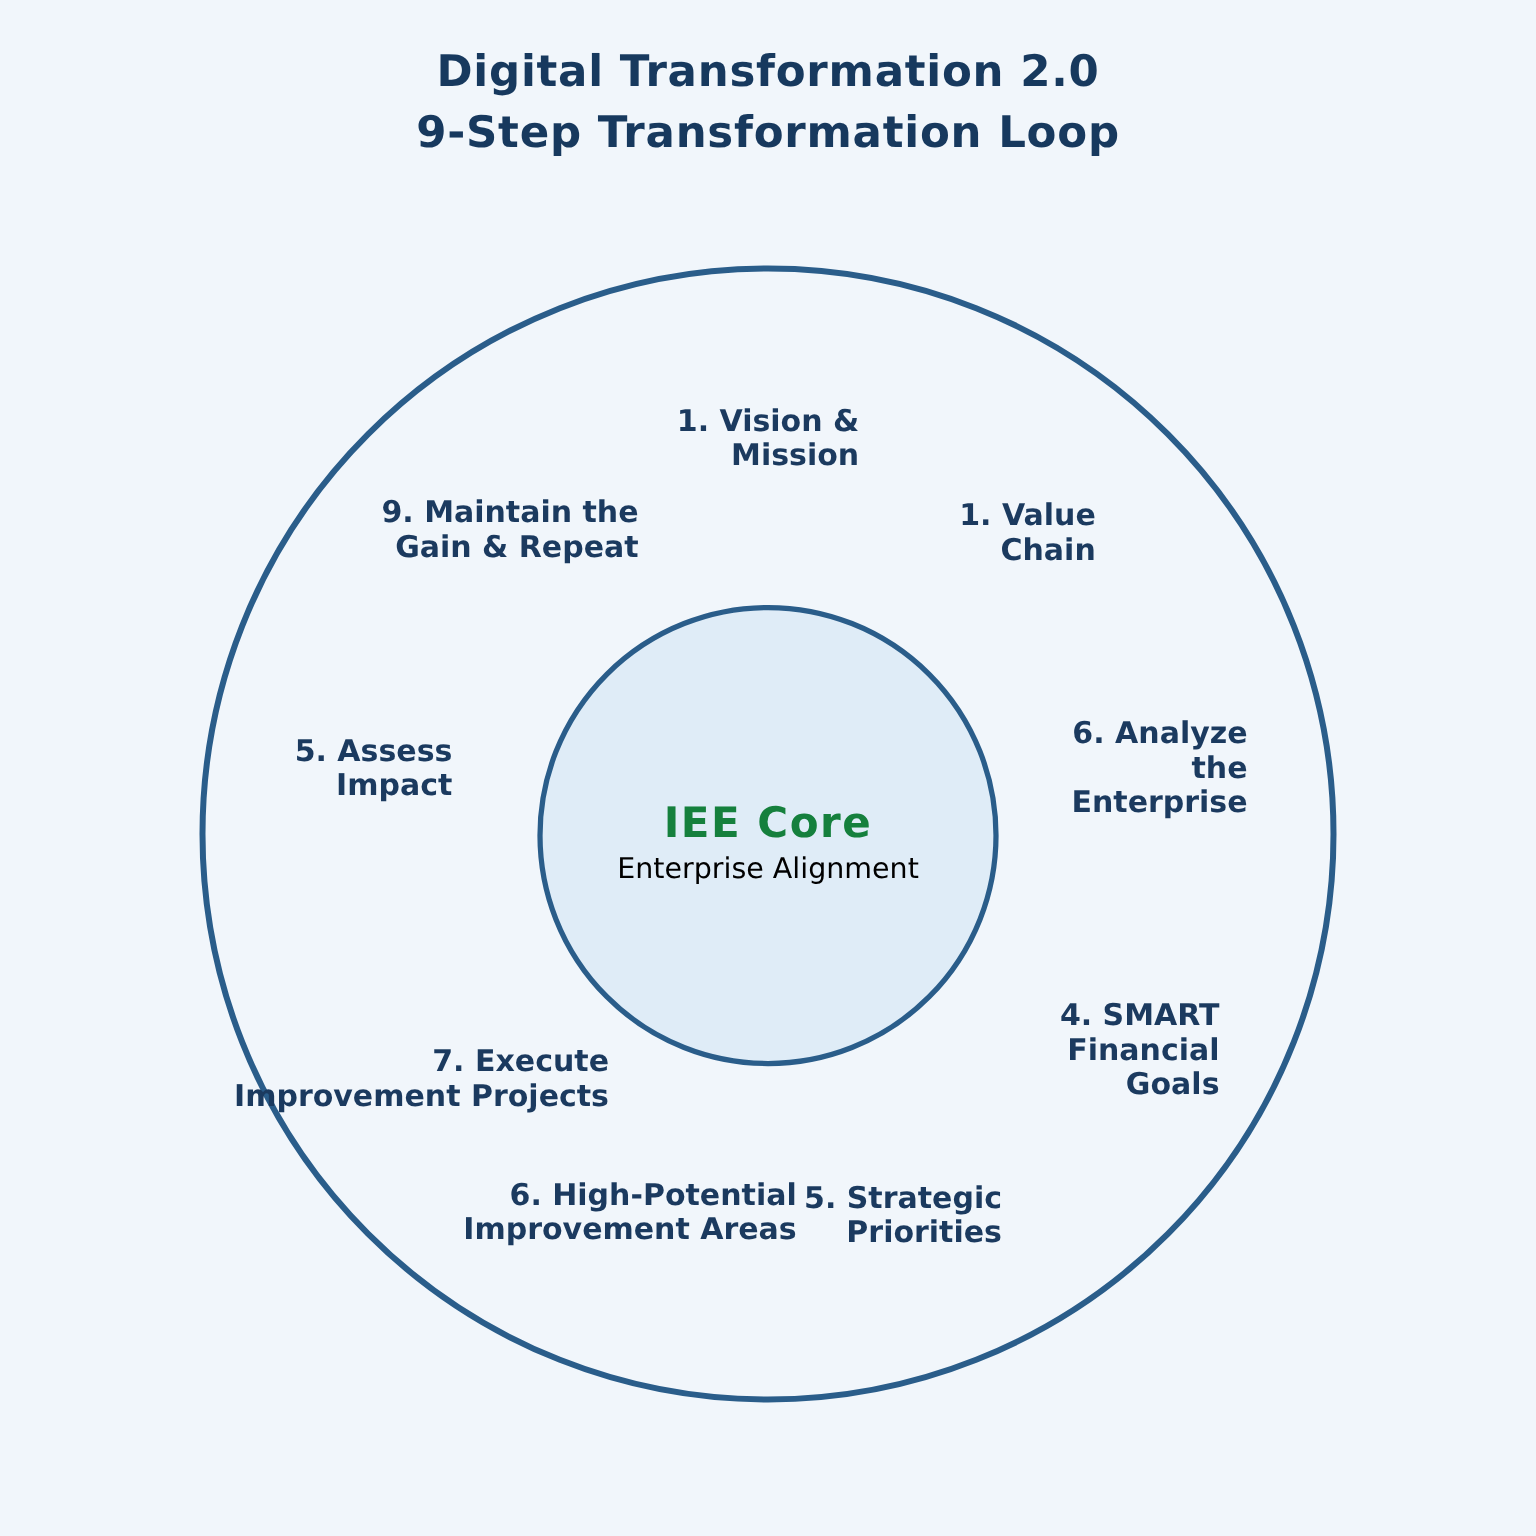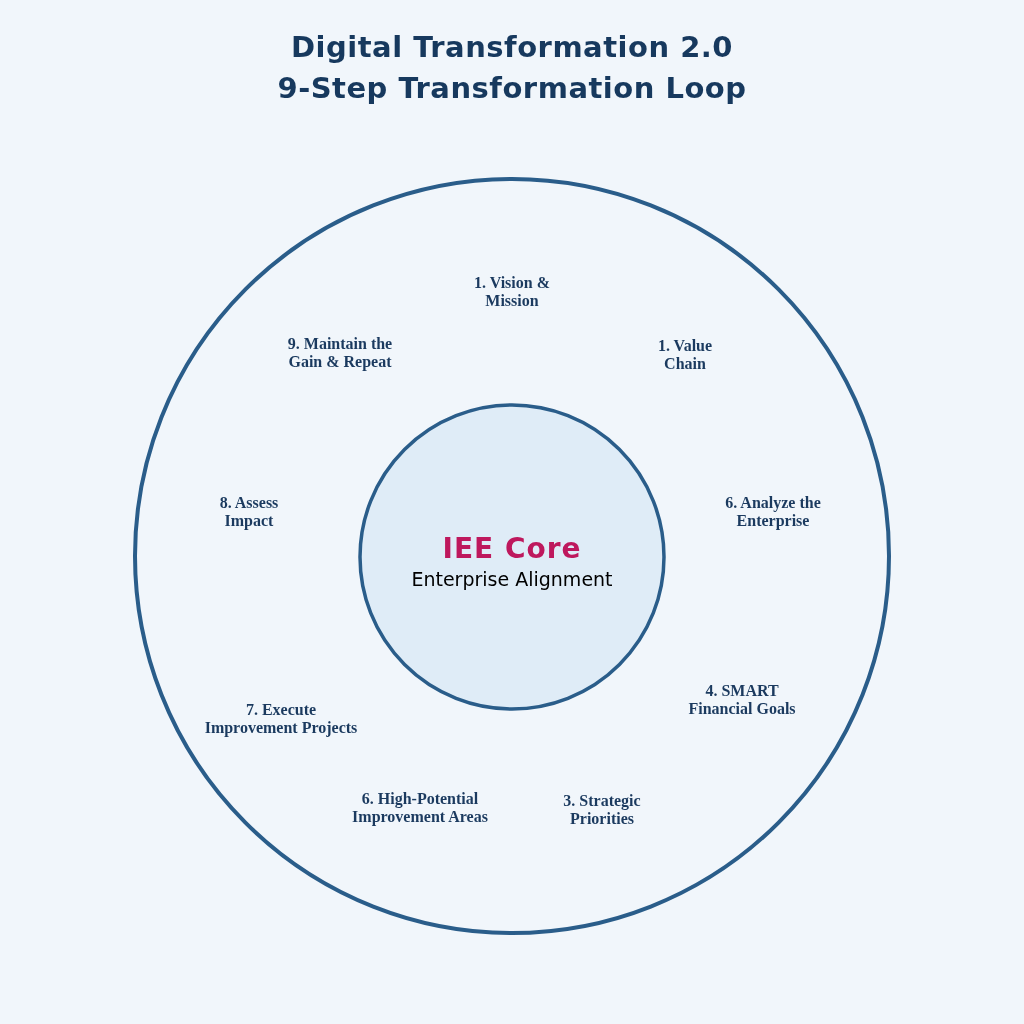--- a/index.html
+++ b/index.html
@@ -30,27 +30,26 @@
     letter-spacing: 0.5px;
   }
   svg.loop {
     position: absolute;
     left: 0;
     top: 0;
   }
   .step {
     position: absolute;
     transform: translate(-50%, -50%);
-    text-align: center;
-    font-size: 16px;
+    text-align: right;
+    font-size: 20px;
     font-weight: bold;
     line-height: 1.15;
     color: #1b3a5f;
     white-space: pre-line;
-    font-family: Liberation Serif, serif;
   }
   .s1 { left: 512px; top: 292px; }
   .s2 { left: 685px; top: 355px; }
   .s3 { left: 773px; top: 512px; }
   .s4 { left: 742px; top: 700px; }
   .s5 { left: 602px; top: 810px; }
   .s6 { left: 420px; top: 808px; }
   .s7 { left: 281px; top: 691px; margin-top: 28px; }
   .s8 { left: 249px; top: 512px; }
   .s9 { left: 340px; top: 353px; }
@@ -59,21 +58,21 @@
     left: 512px;
     top: 561px;
     transform: translate(-50%, -50%);
     text-align: center;
     color: #17395e;
   }
   .core-title {
     font-size: 28px;
     font-weight: bold;
     letter-spacing: 1px;
-    color: #be185d;
+    color: #15803d;
   }
   .core-subtitle {
     font-size: 19px;
     font-weight: normal;
     margin-top: 3px;
     color: #000000;
   }
 </style>
 </head>
 <body>
@@ -89,27 +88,27 @@
   </svg>
 
   <div class="step s1">1. Vision &amp;
 Mission</div>
   <div class="step s2">1. Value
 Chain</div>
   <div class="step s3">6. Analyze the
 Enterprise</div>
   <div class="step s4">4. SMART
 Financial Goals</div>
-  <div class="step s5">3. Strategic
+  <div class="step s5">5. Strategic
 Priorities</div>
   <div class="step s6">6. High-Potential
 Improvement Areas</div>
   <div class="step s7">7. Execute
 Improvement Projects</div>
-  <div class="step s8">8. Assess
+  <div class="step s8">5. Assess
 Impact</div>
   <div class="step s9">9. Maintain the
 Gain &amp; Repeat</div>
 
   <div class="core-label">
     <div class="core-title">IEE Core</div>
     <div class="core-subtitle">Enterprise Alignment</div>
   </div>
 
 </div>

